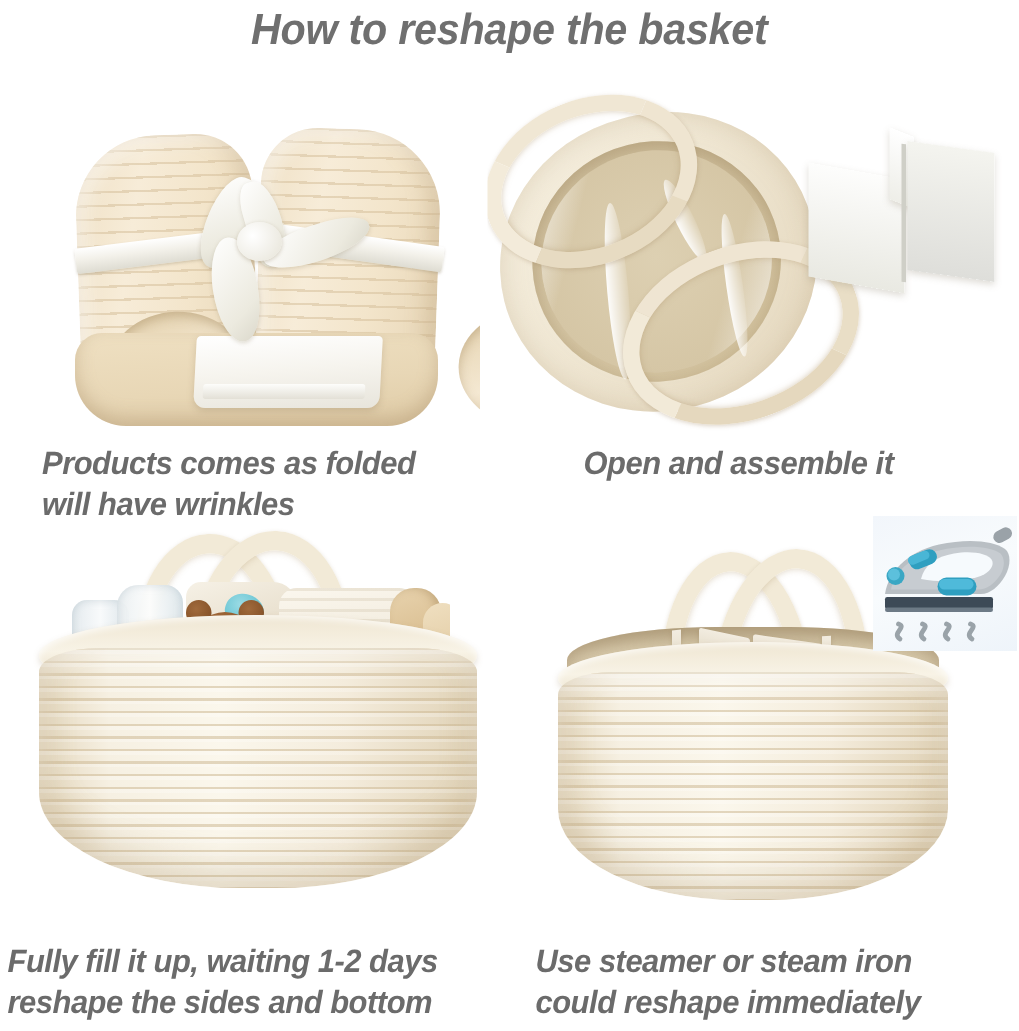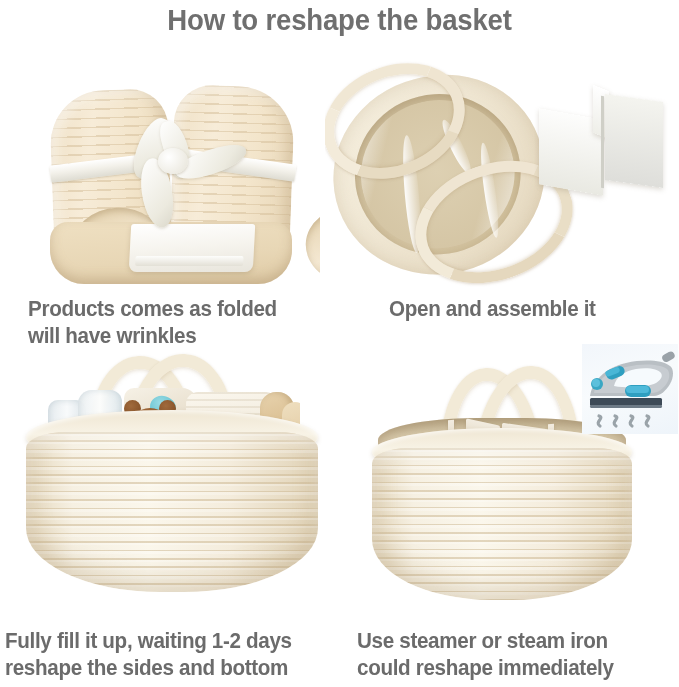--- a/index.html
+++ b/index.html
@@ -16,20 +16,21 @@
     font-family: "Liberation Sans", "DejaVu Sans", sans-serif;
     -webkit-font-smoothing: antialiased;
   }
 
   #page {
     position: absolute;
     left: 0; top: 0;
     width: 679px;
     height: 653px;
     background: #ffffff;
+    font-style: italic;
   }
 
   
   .page-title {
     position: absolute;
     left: 0; top: 4px;
     width: 679px;
     text-align: center;
     font-size: 29px;
     font-weight: bold;

